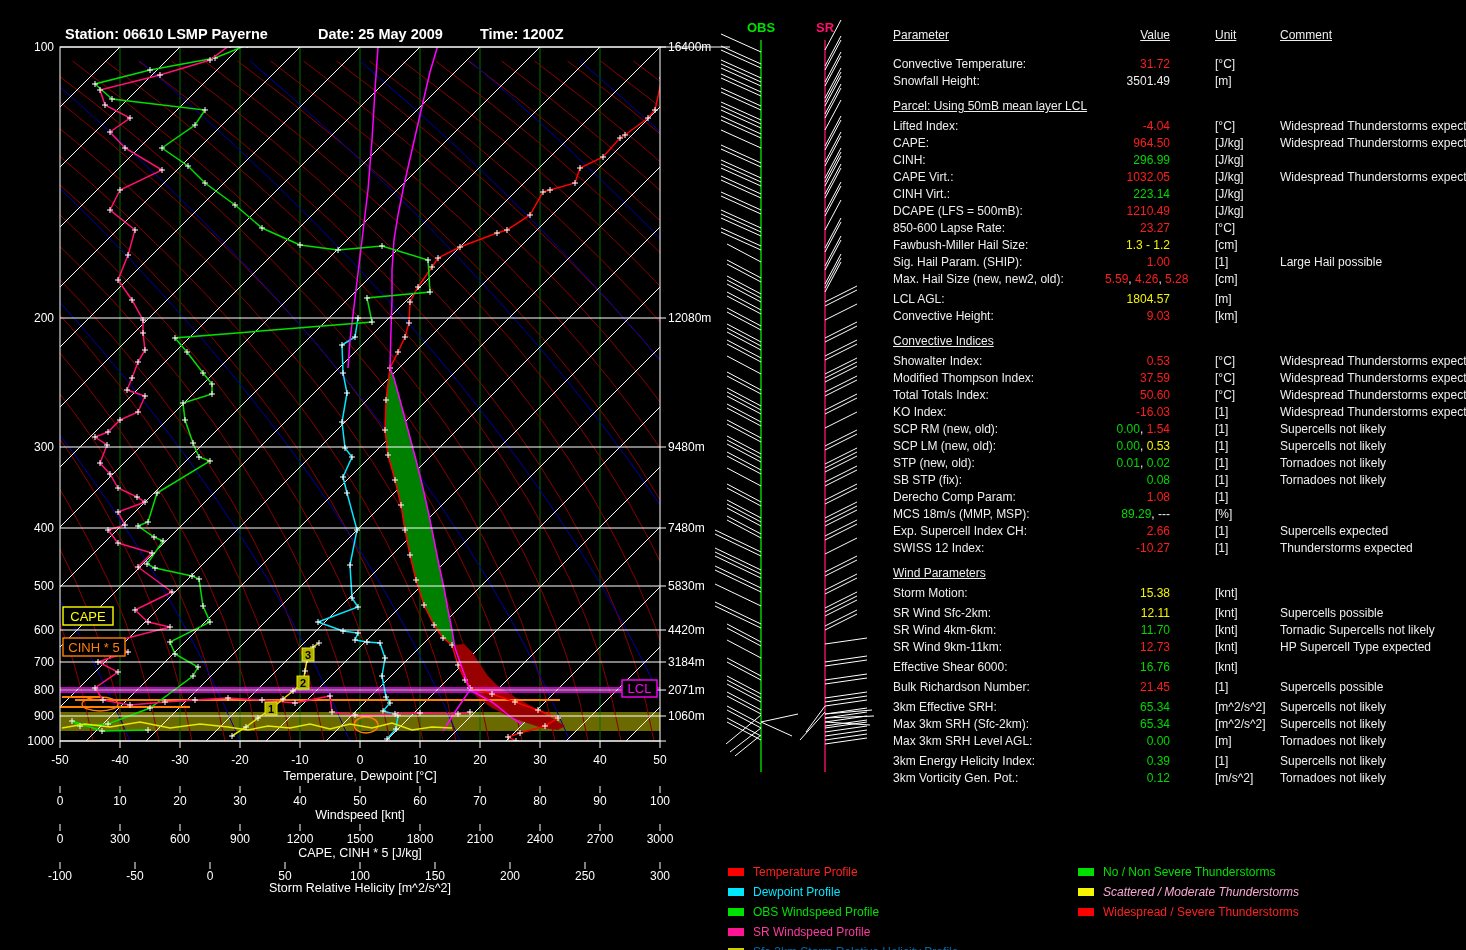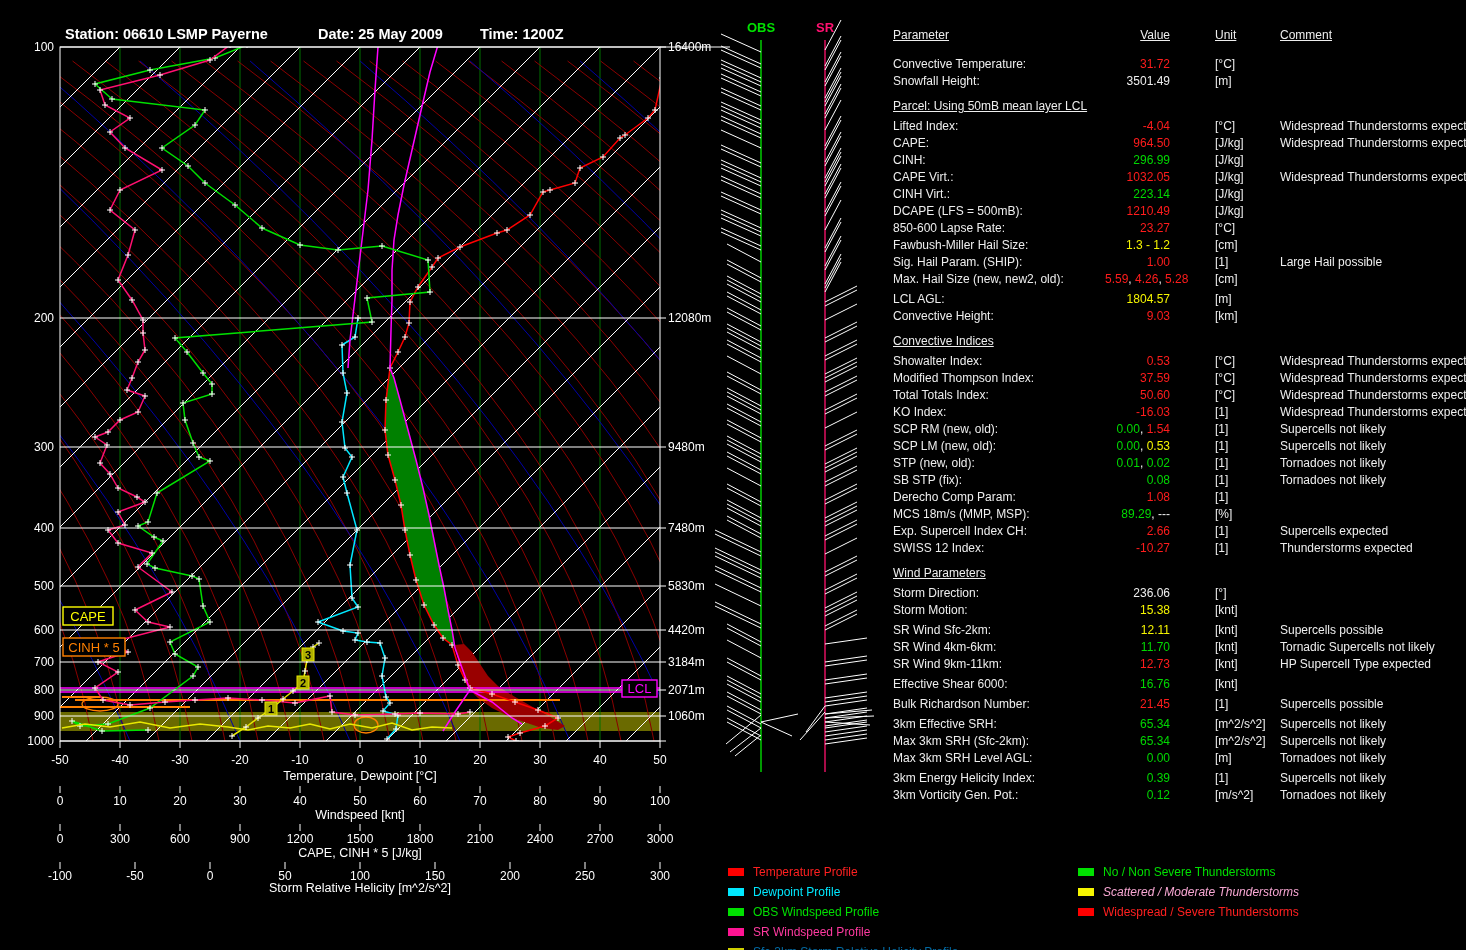--- a/index.html
+++ b/index.html
@@ -1034,26 +1034,20 @@
           <span class="c-com">Supercells expected</span>
         </div>
         <div class="trow">
           <span class="c-param">SWISS 12 Index:</span>
           <span class="c-val"><span class="vr">-10.27</span></span>
           <span class="c-unit">[1]</span>
           <span class="c-com">Thunderstorms expected</span>
         </div>
         <div class="sect">Wind Parameters</div>
         <div class="trow">
-          <span class="c-param">Storm Direction:</span>
-          <span class="c-val"><span class="vw">236.06</span></span>
-          <span class="c-unit">[°]</span>
-          <span class="c-com"></span>
-        </div>
-        <div class="trow">
           <span class="c-param">Storm Motion:</span>
           <span class="c-val"><span class="vy">15.38</span></span>
           <span class="c-unit">[knt]</span>
           <span class="c-com"></span>
         </div>
         <div class="trow gap">
           <span class="c-param">SR Wind Sfc-2km:</span>
           <span class="c-val"><span class="vy">12.11</span></span>
           <span class="c-unit">[knt]</span>
           <span class="c-com">Supercells possible</span>

